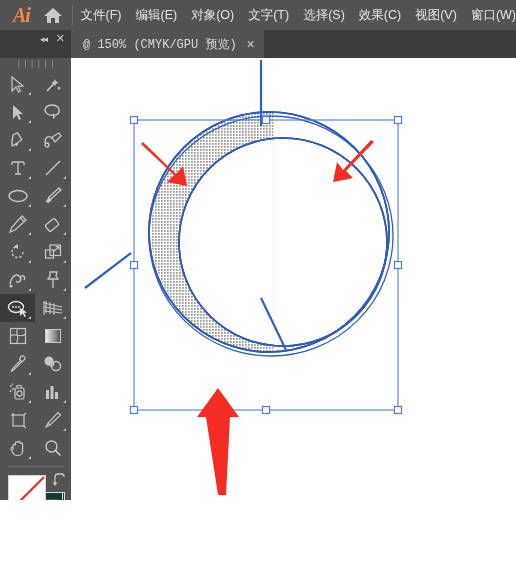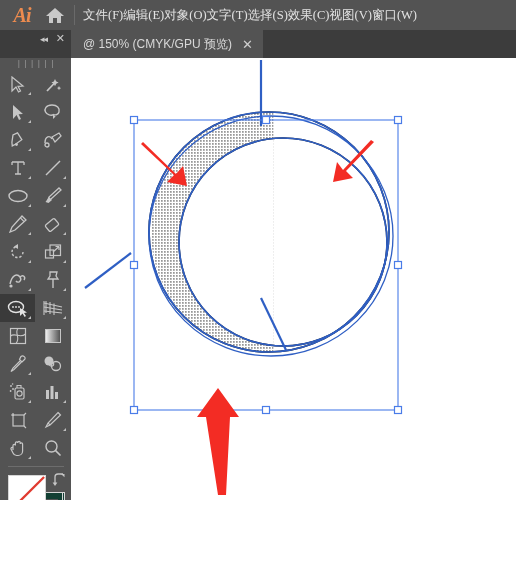--- a/index.html
+++ b/index.html
@@ -51,23 +51,23 @@
   }
   .menu-sep {
     width: 1px;
     height: 20px;
     background: #6a6a6a;
     margin: 0 8px 0 4px;
   }
   .menu-items {
     display: flex;
     align-items: center;
+    gap: 14px;
     font-size: 12.5px;
     color: #e3e3e3;
-    font-family: Liberation Serif, serif;
   }
   .menu-item { white-space: nowrap; cursor: default; }
 
   
   .tabbar {
     position: absolute;
     left: 0; top: 30px;
     width: 516px; height: 28px;
     background: #3c3c3c;
     display: flex;
@@ -76,20 +76,21 @@
   .tab {
     display: flex;
     align-items: center;
     padding: 0 10px 0 12px;
     font-size: 12px;
     color: #d8d8d8;
     white-space: nowrap;
   }
   .tab.active {
     background: #535353;
+    font-family: Liberation Mono, monospace;
   }
   .tab .tab-close {
     margin-left: 10px;
     font-size: 13px;
     color: #cfcfcf;
     line-height: 1;
   }
   .tab.watermark {
     color: #bdbdbd;
     padding-left: 16px;

